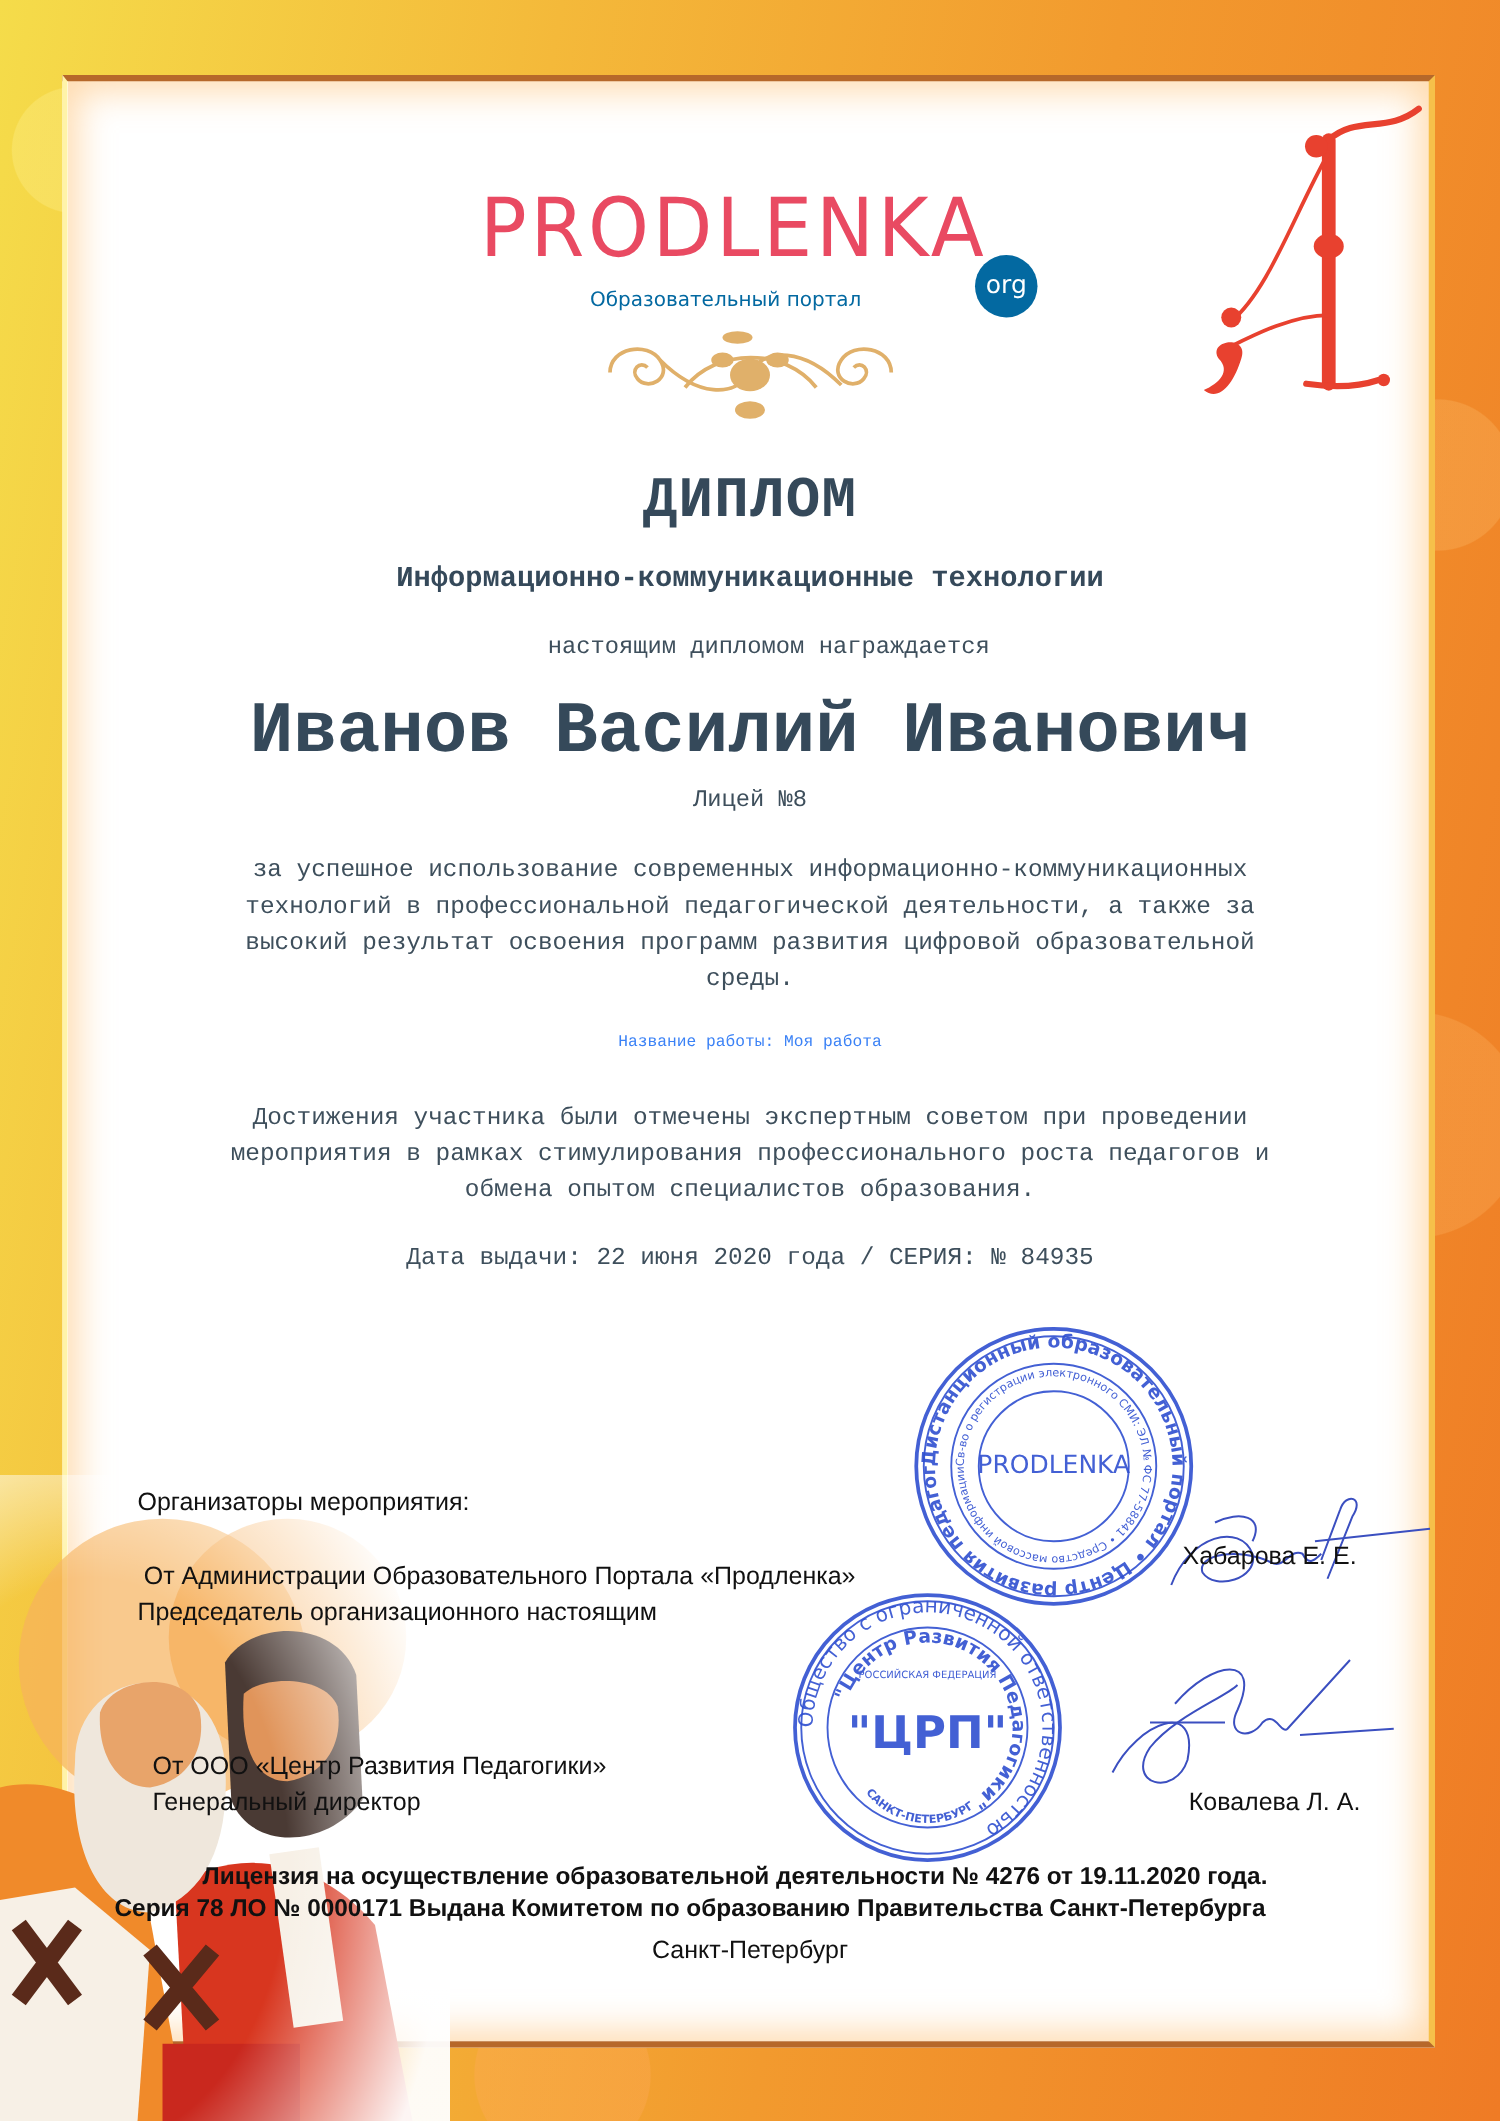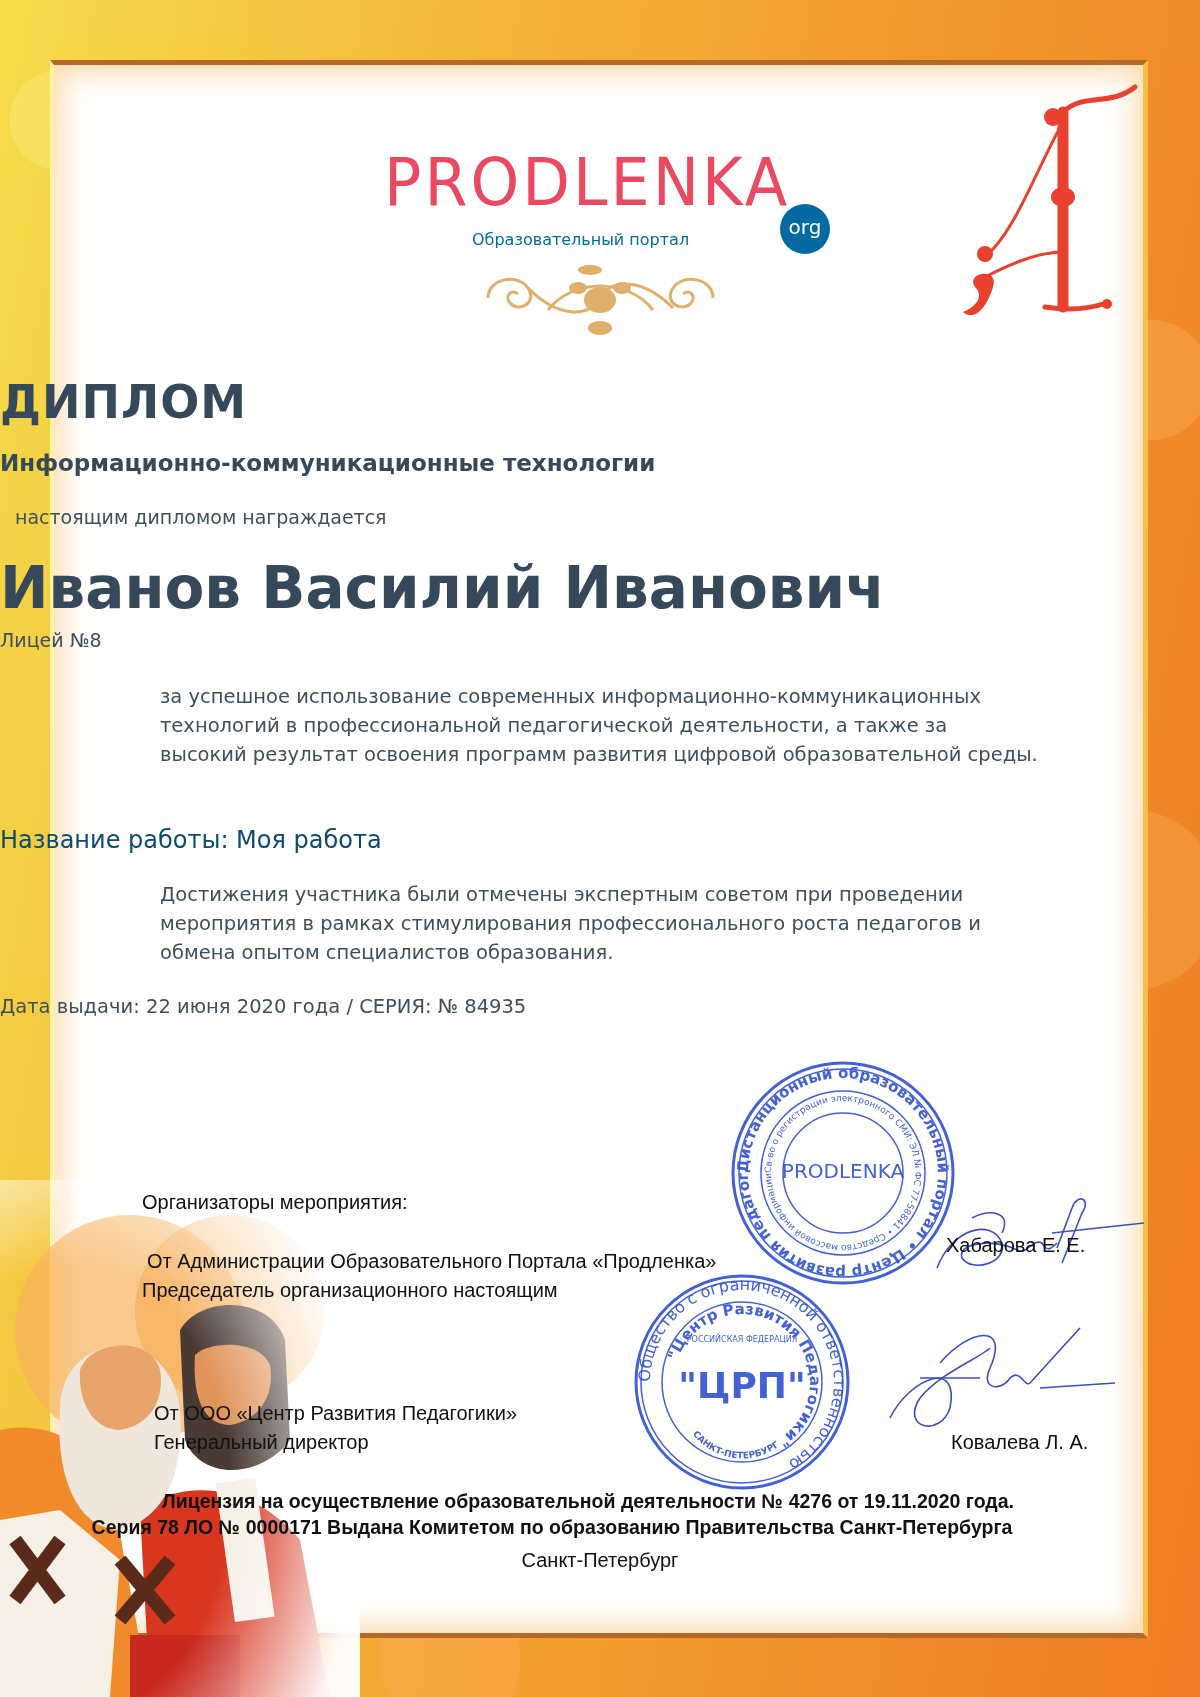--- a/index.html
+++ b/index.html
@@ -35,34 +35,34 @@
   }
   .logo-org {
     position: absolute; left: 396px; top: 56px; width: 50px; height: 50px; border-radius: 50%;
     background: #0369a1; color: #fff; font-size: 20px; text-align: center; line-height: 46px;
   }
   .logo-sub {
     position: absolute; left: 88px; top: 82px; font-size: 16px; color: #0369a1;
   }
   .ornament { position: absolute; left: 478px; top: 258px; width: 245px; height: 80px; }
   .big-a { position: absolute; left: 945px; top: 82px; width: 200px; height: 250px; }
-  .c { position: absolute; left: 0; width: 1200px; text-align: left; color: #35495a; }
+  .c { position: absolute; left: 0; width: 1200px; text-align: center; color: #35495a; font-family: Liberation Mono, monospace; }
   .title { top: 375px; font-size: 46px; font-weight: bold; letter-spacing: 1px; }
   .subtitle { top: 450px; font-size: 23px; font-weight: bold; }
   .awarded { top: 506px; font-size: 19px; color: #3e4f5c; padding-left: 15px; }
   .name { top: 554px; font-size: 58px; font-weight: bold; }
   .school { top: 629px; font-size: 19px; color: #3e4f5c; }
   .para { left: 160px; width: 880px; font-size: 19.5px; line-height: 29px; color: #3e4f5c; }
   .p1 { top: 682px; }
-  .work { top: 826px; font-size: 24px; color: #0c4a6e; }
+  .work { top: 826px; font-size: 13px; color: #3b82f6; }
   .p2 { top: 880px; }
   .date { top: 995px; font-size: 19.5px; color: #3e4f5c; }
   .icon-art { position: absolute; left: 0; top: 1180px; width: 360px; height: 517px; }
   .org {
-    position: absolute; font-family: "Liberation Sans", sans-serif; color: #111; font-size: 20px; margin-left: 32px;
+    position: absolute; font-family: "Liberation Sans", sans-serif; color: #111; font-size: 20px;
   }
   .org-head { left: 110px; top: 1191px; }
   .org1a { left: 115px; top: 1250px; }
   .org1b { left: 110px; top: 1279px; }
   .org2a { left: 122px; top: 1402px; }
   .org2b { left: 122px; top: 1431px; }
   .sig-name { position: absolute; font-family: "Liberation Sans", sans-serif; font-size: 20px; color: #111; }
   .sig1 { left: 946px; top: 1234px; }
   .sig2 { left: 951px; top: 1431px; }
   .lic {

